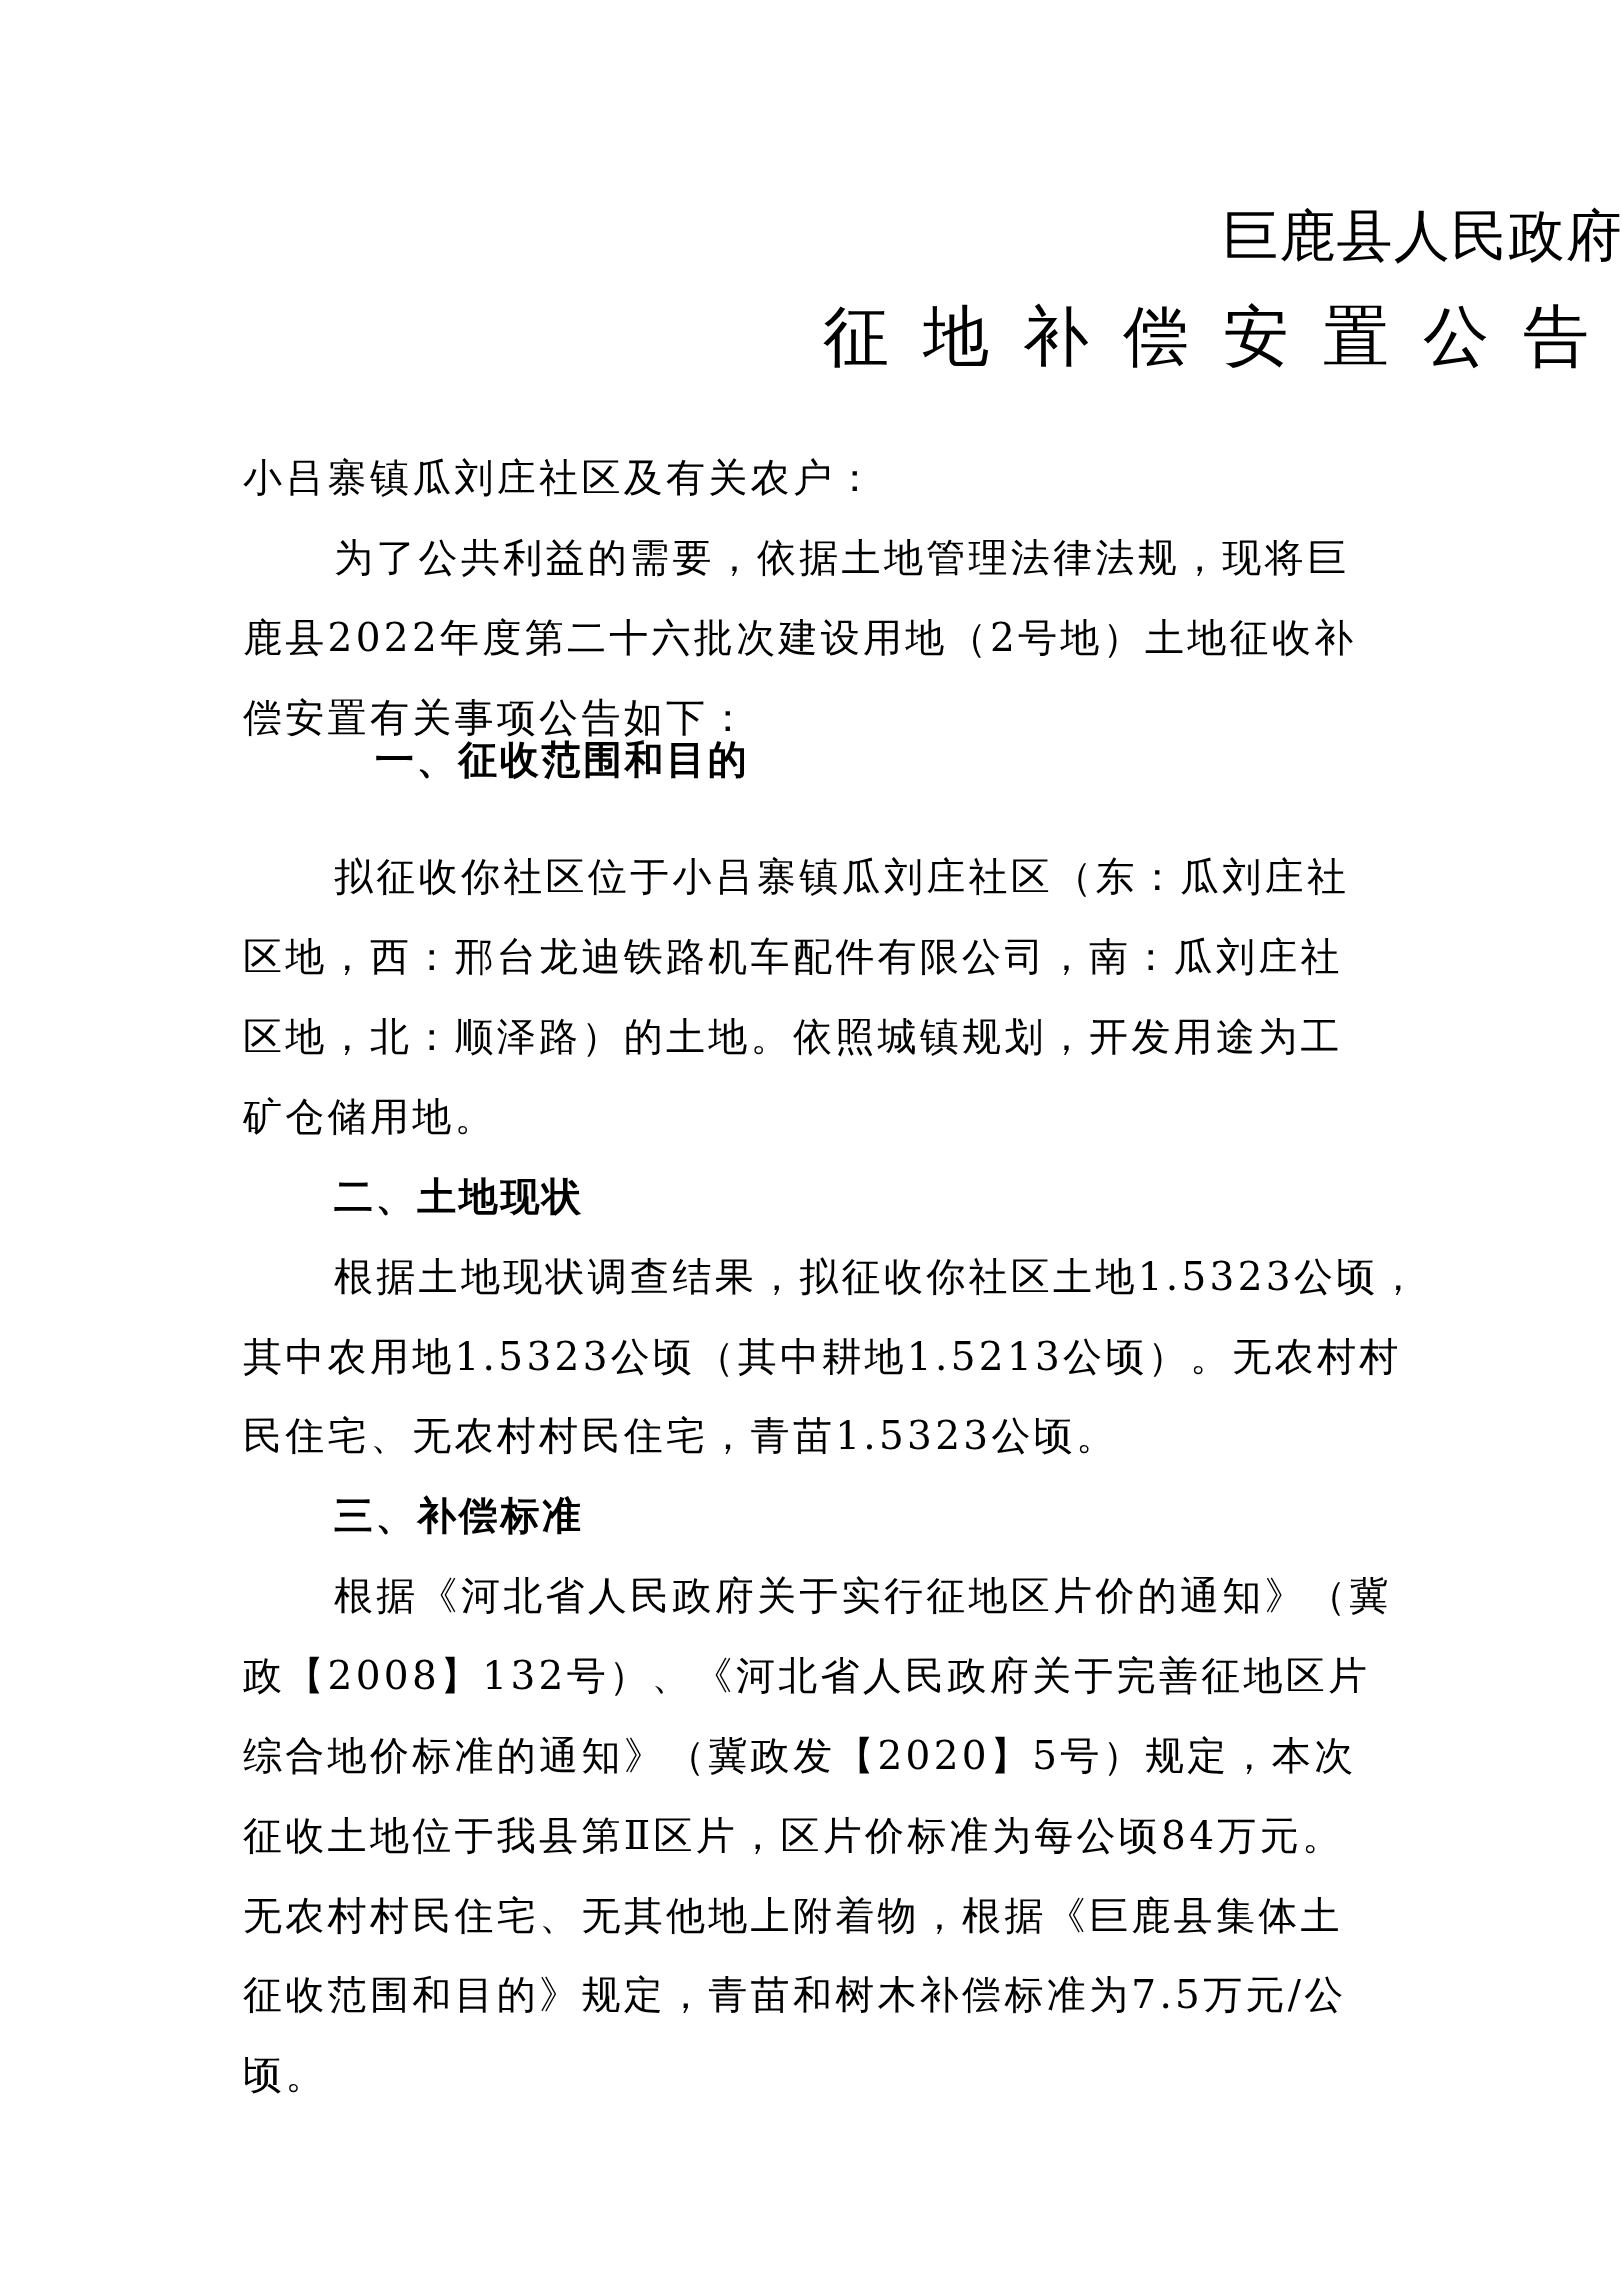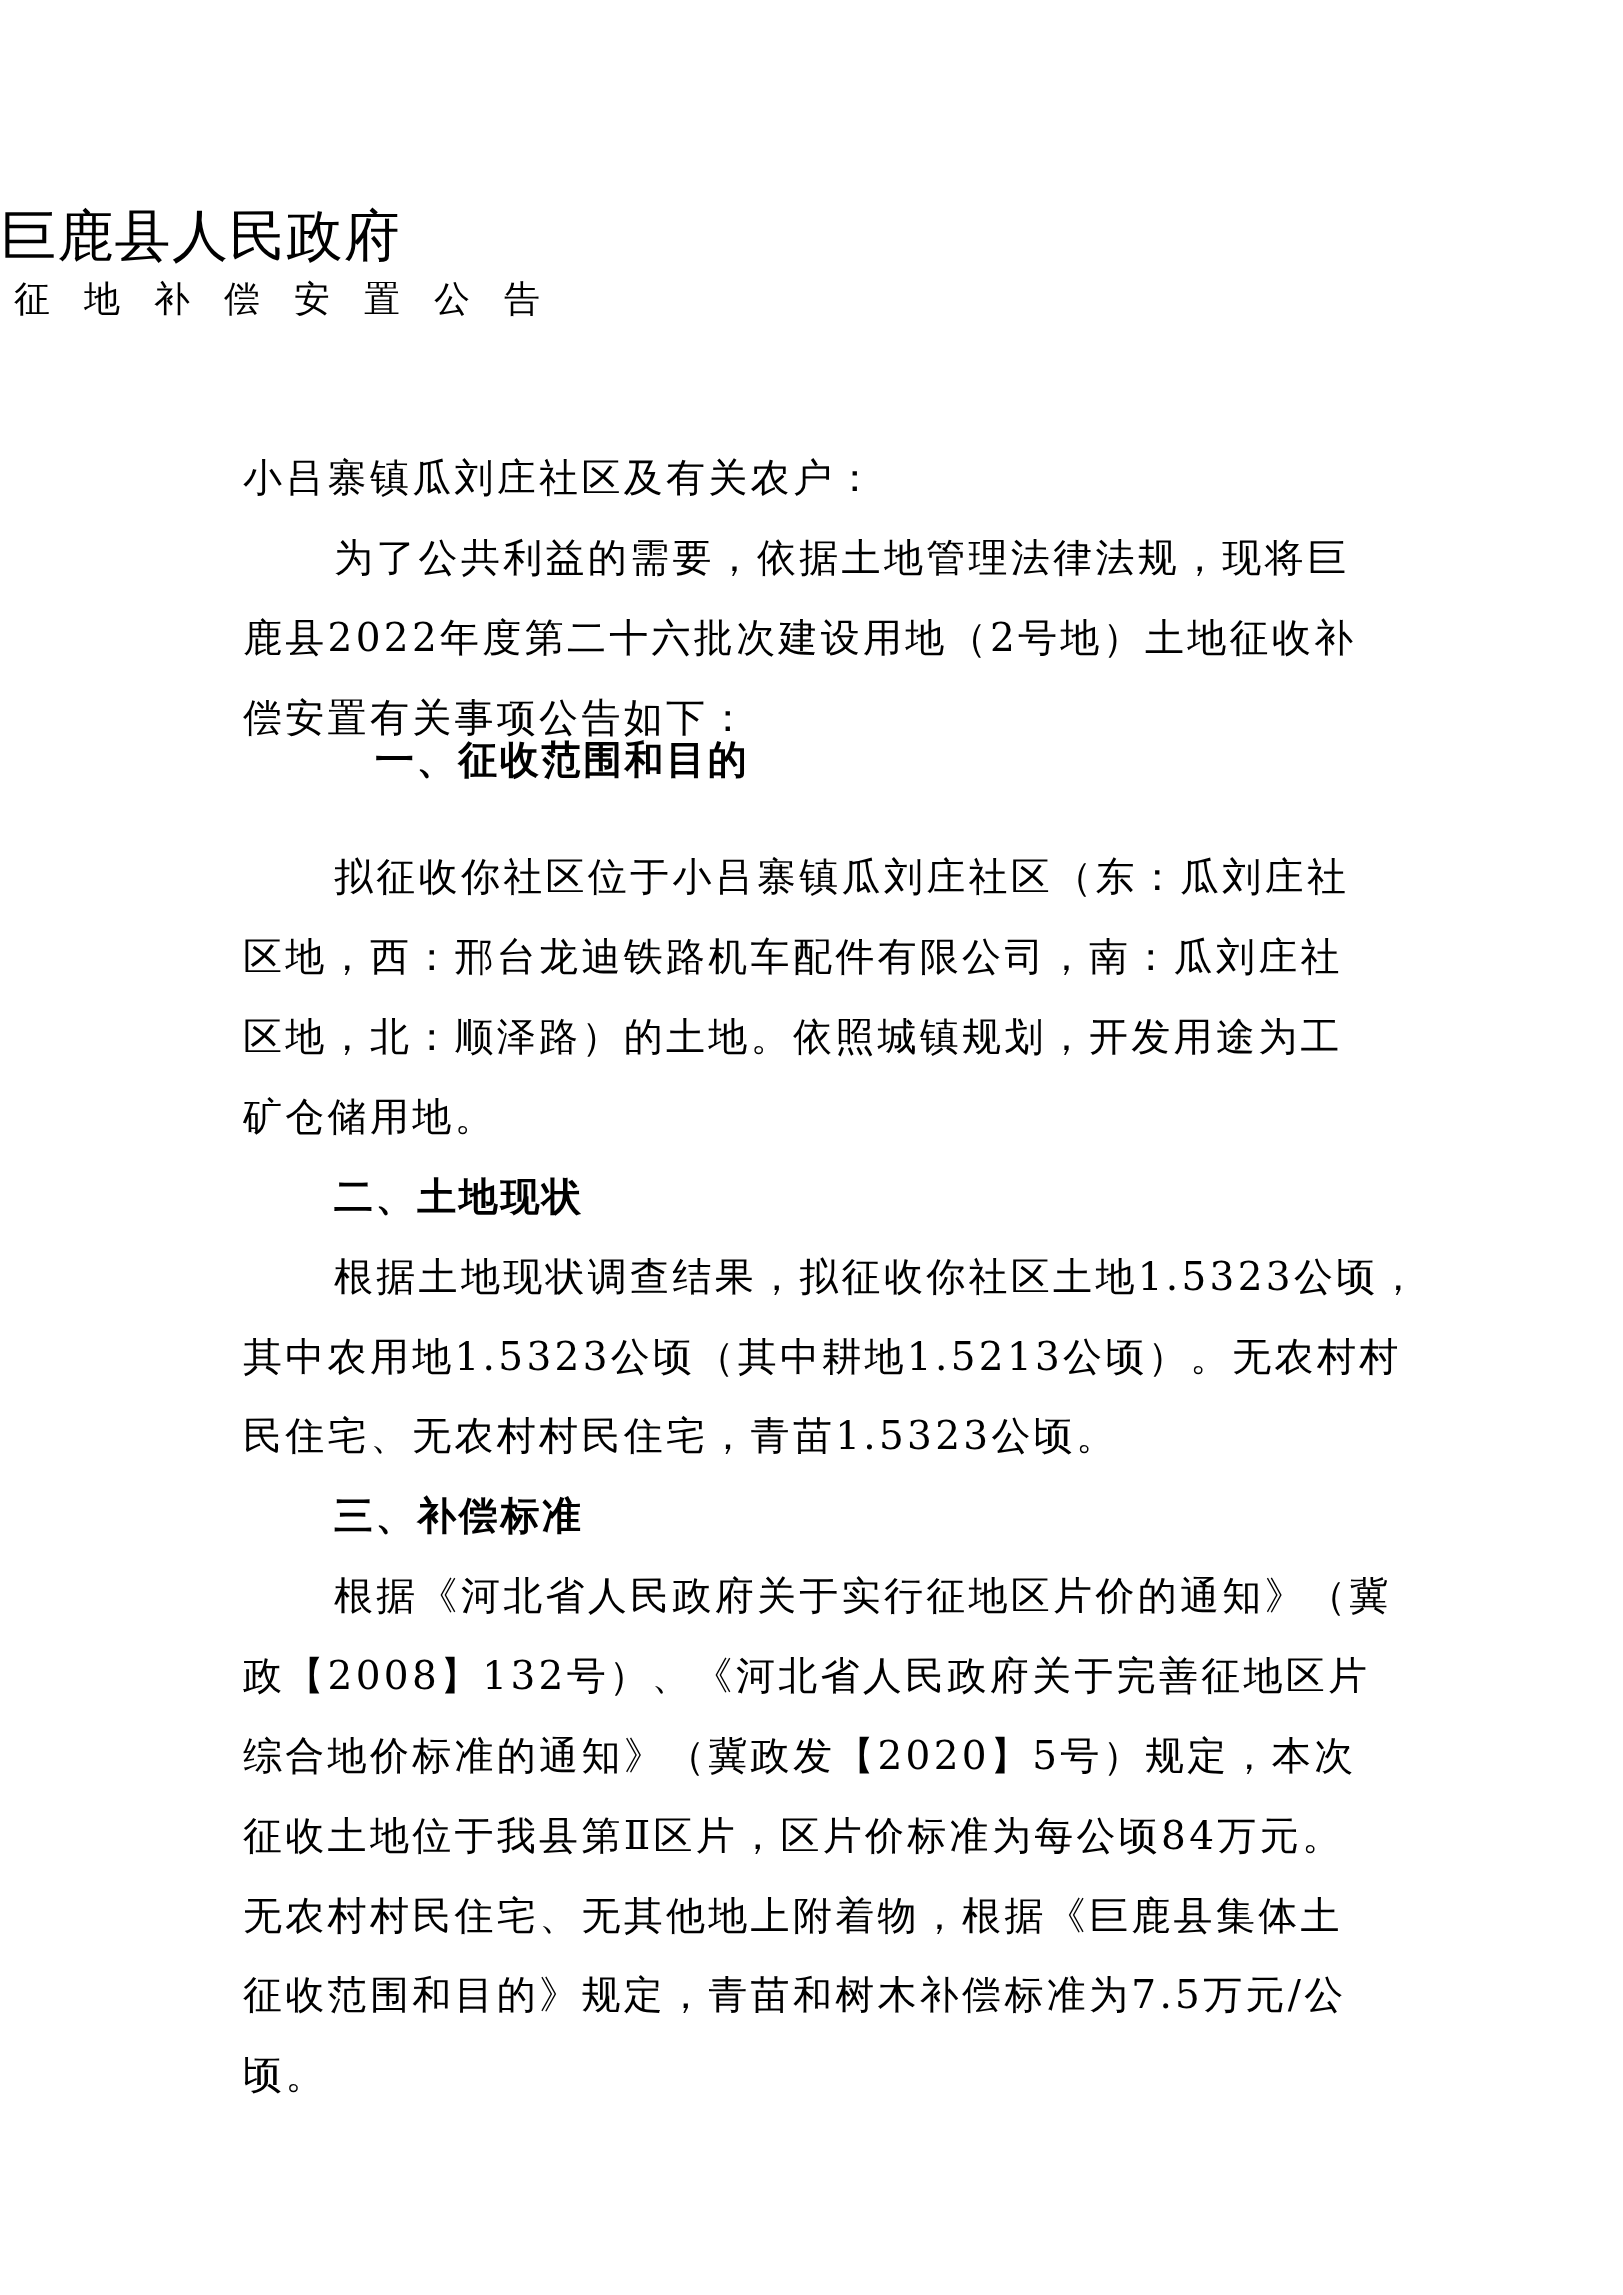--- a/index.html
+++ b/index.html
@@ -12,33 +12,33 @@
     height: 2295px;
     position: relative;
     overflow: hidden;
     font-family: "DejaVu Serif", "Liberation Serif", serif;
     color: #000000;
   }
   .title {
     position: absolute;
     left: 0;
     width: 1623px;
-    text-align: left;
+    text-align: right;
     font-family: "DejaVu Serif", "Liberation Serif", serif;
     font-weight: normal;
     line-height: 1;
   }
   .title-1 {
     top: 208px;
     font-size: 56px;
     letter-spacing: 1.3px;
   }
   .title-2 {
-    top: 281px;
-    font-size: 36px;
+    top: 304px;
+    font-size: 66px;
     letter-spacing: 34px;
     padding-left: 14px;
     box-sizing: border-box;
   }
   .line {
     position: absolute;
     left: 243px;
     font-size: 39px;
     line-height: 1;
     white-space: nowrap;

